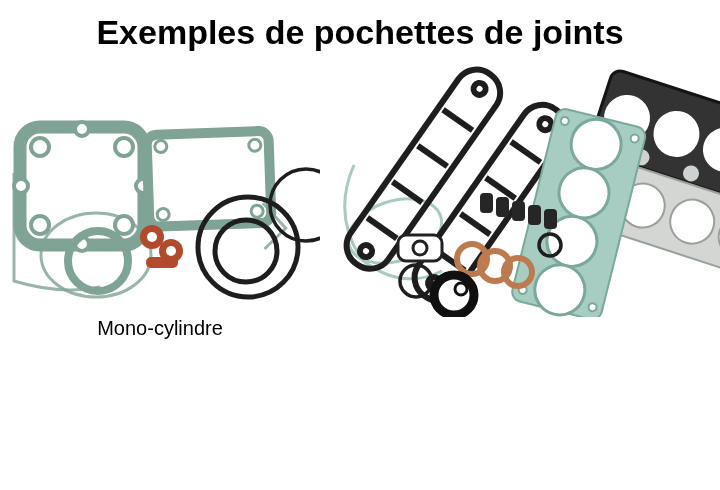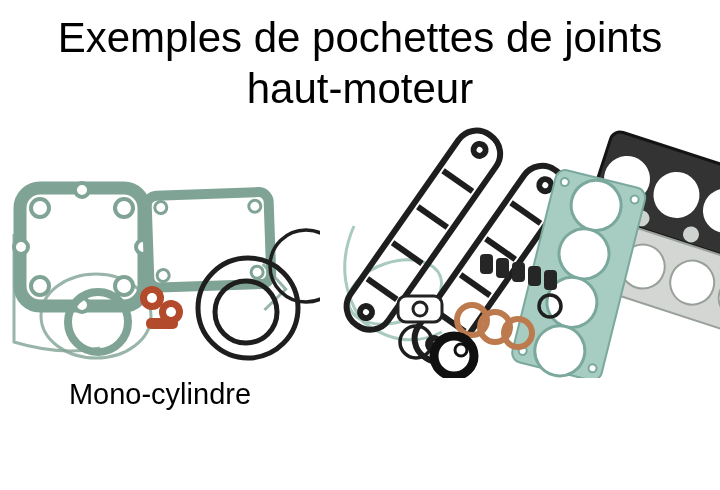--- a/index.html
+++ b/index.html
@@ -20,37 +20,37 @@
     background:var(--background);
     font-family:"Liberation Sans", sans-serif;
     color:var(--text-color);
     overflow:hidden;
     margin:0 auto;
     position:relative;
   }
   .title{
     text-align:center;
     padding-top:12px;
-    font-size:42px;
+    font-size:34px;
     line-height:1.22;
-    font-weight:400;
+    font-weight:700;
     letter-spacing:0;
   }
   .figures{
     display:flex;
     width:720px;
     height:300px;
     margin-top:2px;
   }
   figure{margin:0;display:flex;flex-direction:column;align-items:center;}
   .fig-left{width:320px;}
   .fig-right{width:400px;}
   figure svg{display:block;}
   figcaption{
-    font-size:29px;
+    font-size:20px;
     font-weight:400;
     text-align:right;
     margin-top:0;
     white-space:nowrap;
   }
   
   svg .green-thick{fill:none;stroke:var(--gasket-green);stroke-width:13;}
   svg .green-mid{fill:none;stroke:var(--gasket-green);stroke-width:10;}
   svg .green-ring{fill:none;stroke:var(--gasket-green);stroke-width:8;}
   svg .thin-green{fill:none;stroke:var(--gasket-green);stroke-width:3;opacity:.8;}
@@ -76,21 +76,20 @@
   svg .oilseal-inner{fill:#fff;stroke:#101010;stroke-width:3;}
   svg .outline-black{fill:#fff;stroke:#222;stroke-width:3;}
 </style>
 </head>
 <body>
 
 <div class="page">
 
   <header class="title">
     <div>Exemples de pochettes de joints</div>
-    <div>haut-moteur</div>
   </header>
 
   <main class="figures">
 
     <figure class="fig-left">
       <svg width="320" height="262" viewBox="0 0 320 262" aria-hidden="true">
 
         <path d="M14 118 L14 226 Q60 240 100 232" class="thin-green"></path>
         <ellipse cx="96" cy="200" rx="55" ry="42" class="thin-green"></ellipse>
 

